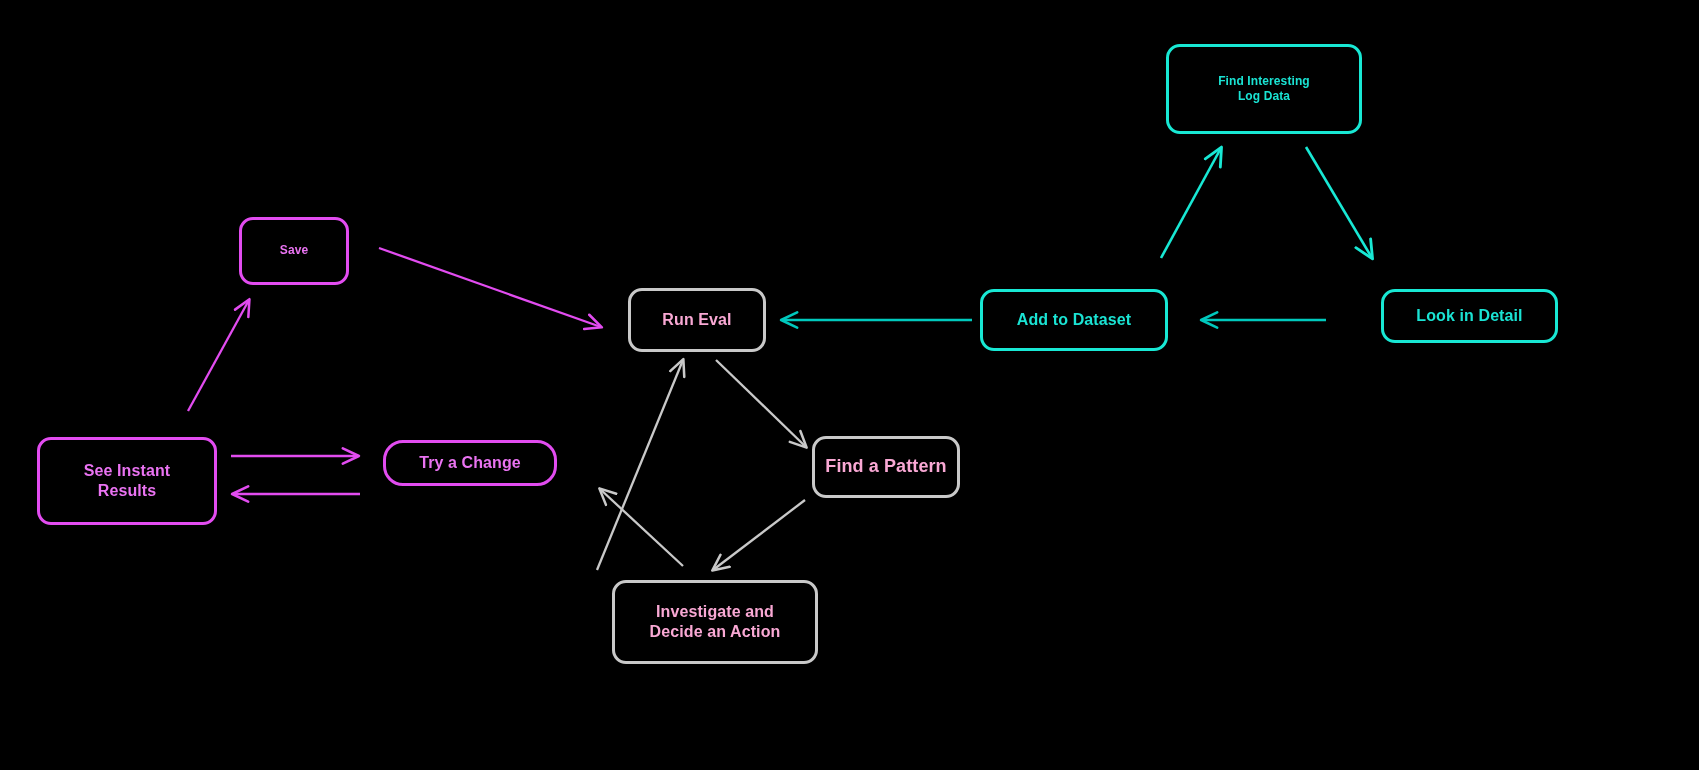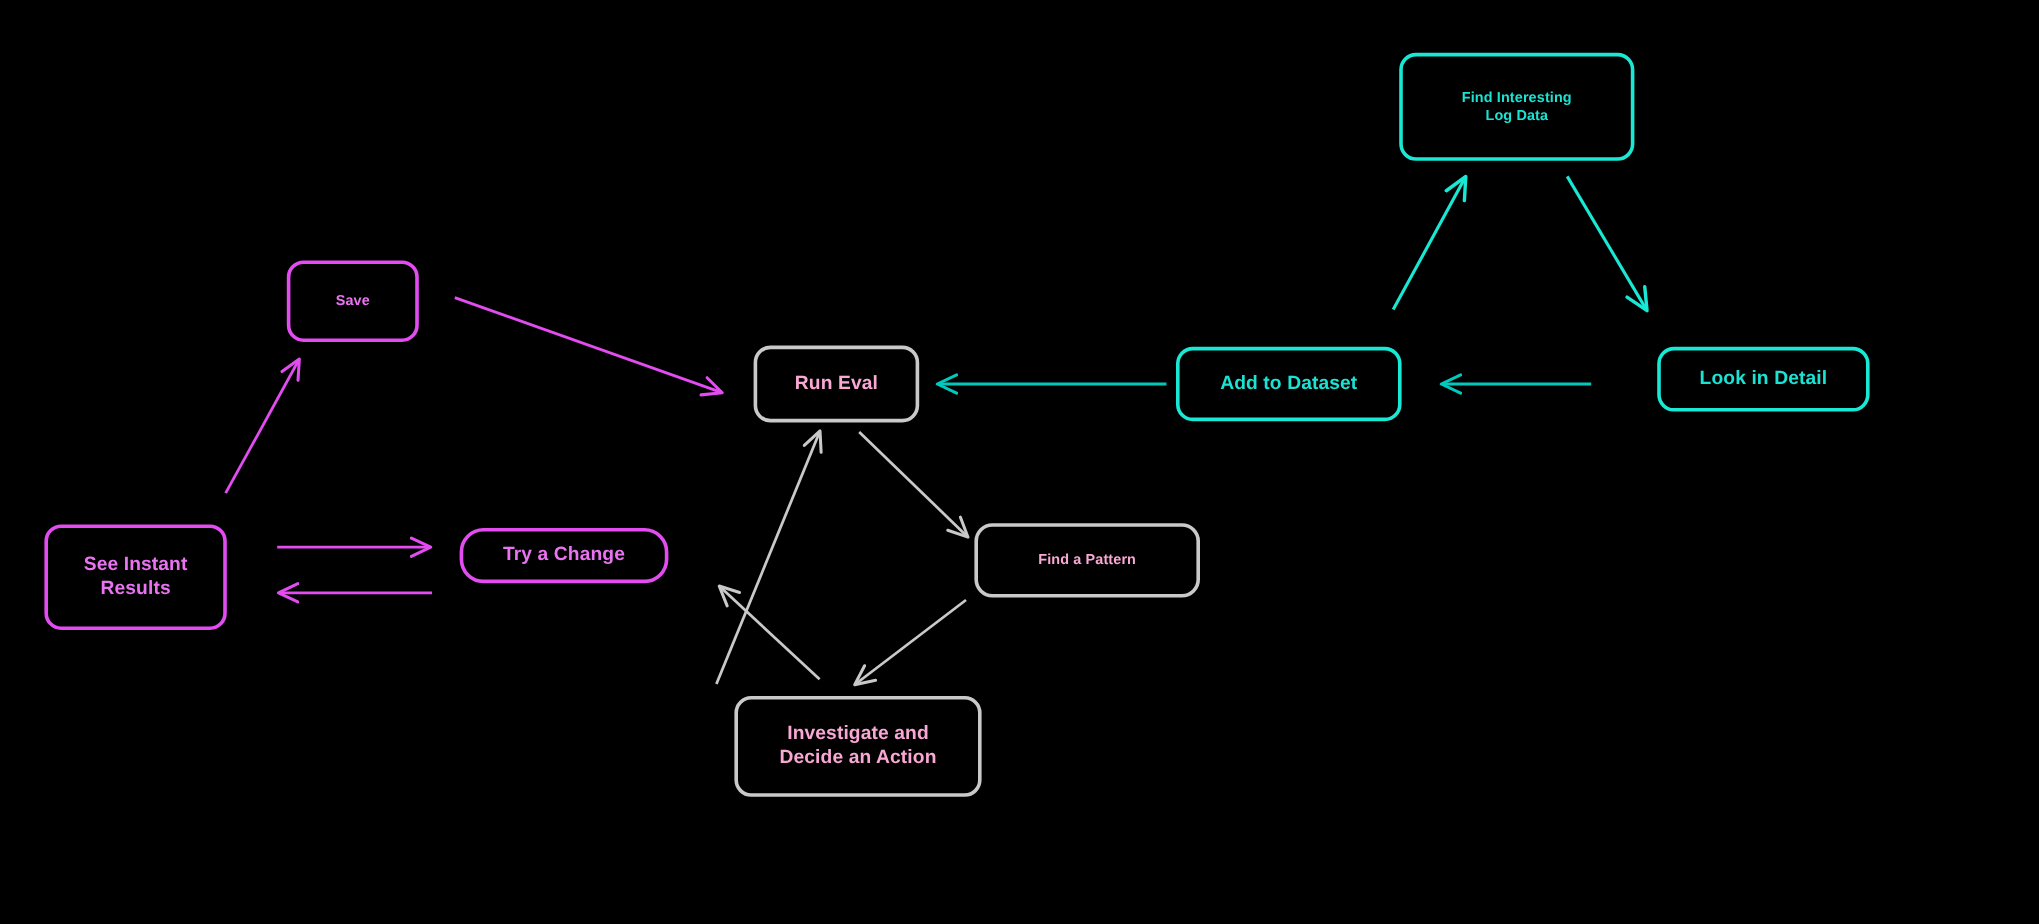--- a/index.html
+++ b/index.html
@@ -88,34 +88,34 @@
 
     <line x1="1161" y1="258" x2="1221" y2="148" stroke="#18e8d4" stroke-width="2.6" marker-end="url(#ah-cyan-bright)"></line>
 
     <line x1="1306" y1="147" x2="1372" y2="258" stroke="#18e8d4" stroke-width="2.6" marker-end="url(#ah-cyan-bright)"></line>
   </svg>
 
   <div class="node v-magenta" style="left:239px; top:217px; width:110px; height:68px; font-size:12px;">
     <span class="label">Save</span>
   </div>
 
-  <div class="node v-magenta" style="left:37px; top:437px; width:152px; height:88px; font-size:16px;">
+  <div class="node v-magenta" style="left:37px; top:437px; width:180px; height:88px; font-size:16px;">
     <span class="label">See Instant
 Results</span>
   </div>
 
   <div class="node v-magenta" style="left:383px; top:440px; width:174px; height:46px; font-size:16px;border-radius:20px;">
     <span class="label">Try a Change</span>
   </div>
 
   <div class="node v-neutral" style="left:628px; top:288px; width:138px; height:64px; font-size:16px;">
     <span class="label">Run Eval</span>
   </div>
 
-  <div class="node v-neutral" style="left:812px; top:436px; width:188px; height:62px; font-size:12px;border-radius:15px;">
+  <div class="node v-neutral" style="left:812px; top:436px; width:148px; height:62px; font-size:18px;">
     <span class="label">Find a Pattern</span>
   </div>
 
   <div class="node v-neutral" style="left:612px; top:580px; width:206px; height:84px; font-size:16px;">
     <span class="label">Investigate and
 Decide an Action</span>
   </div>
 
   <div class="node v-cyan" style="left:980px; top:289px; width:188px; height:62px; font-size:16px;">
     <span class="label">Add to Dataset</span>

